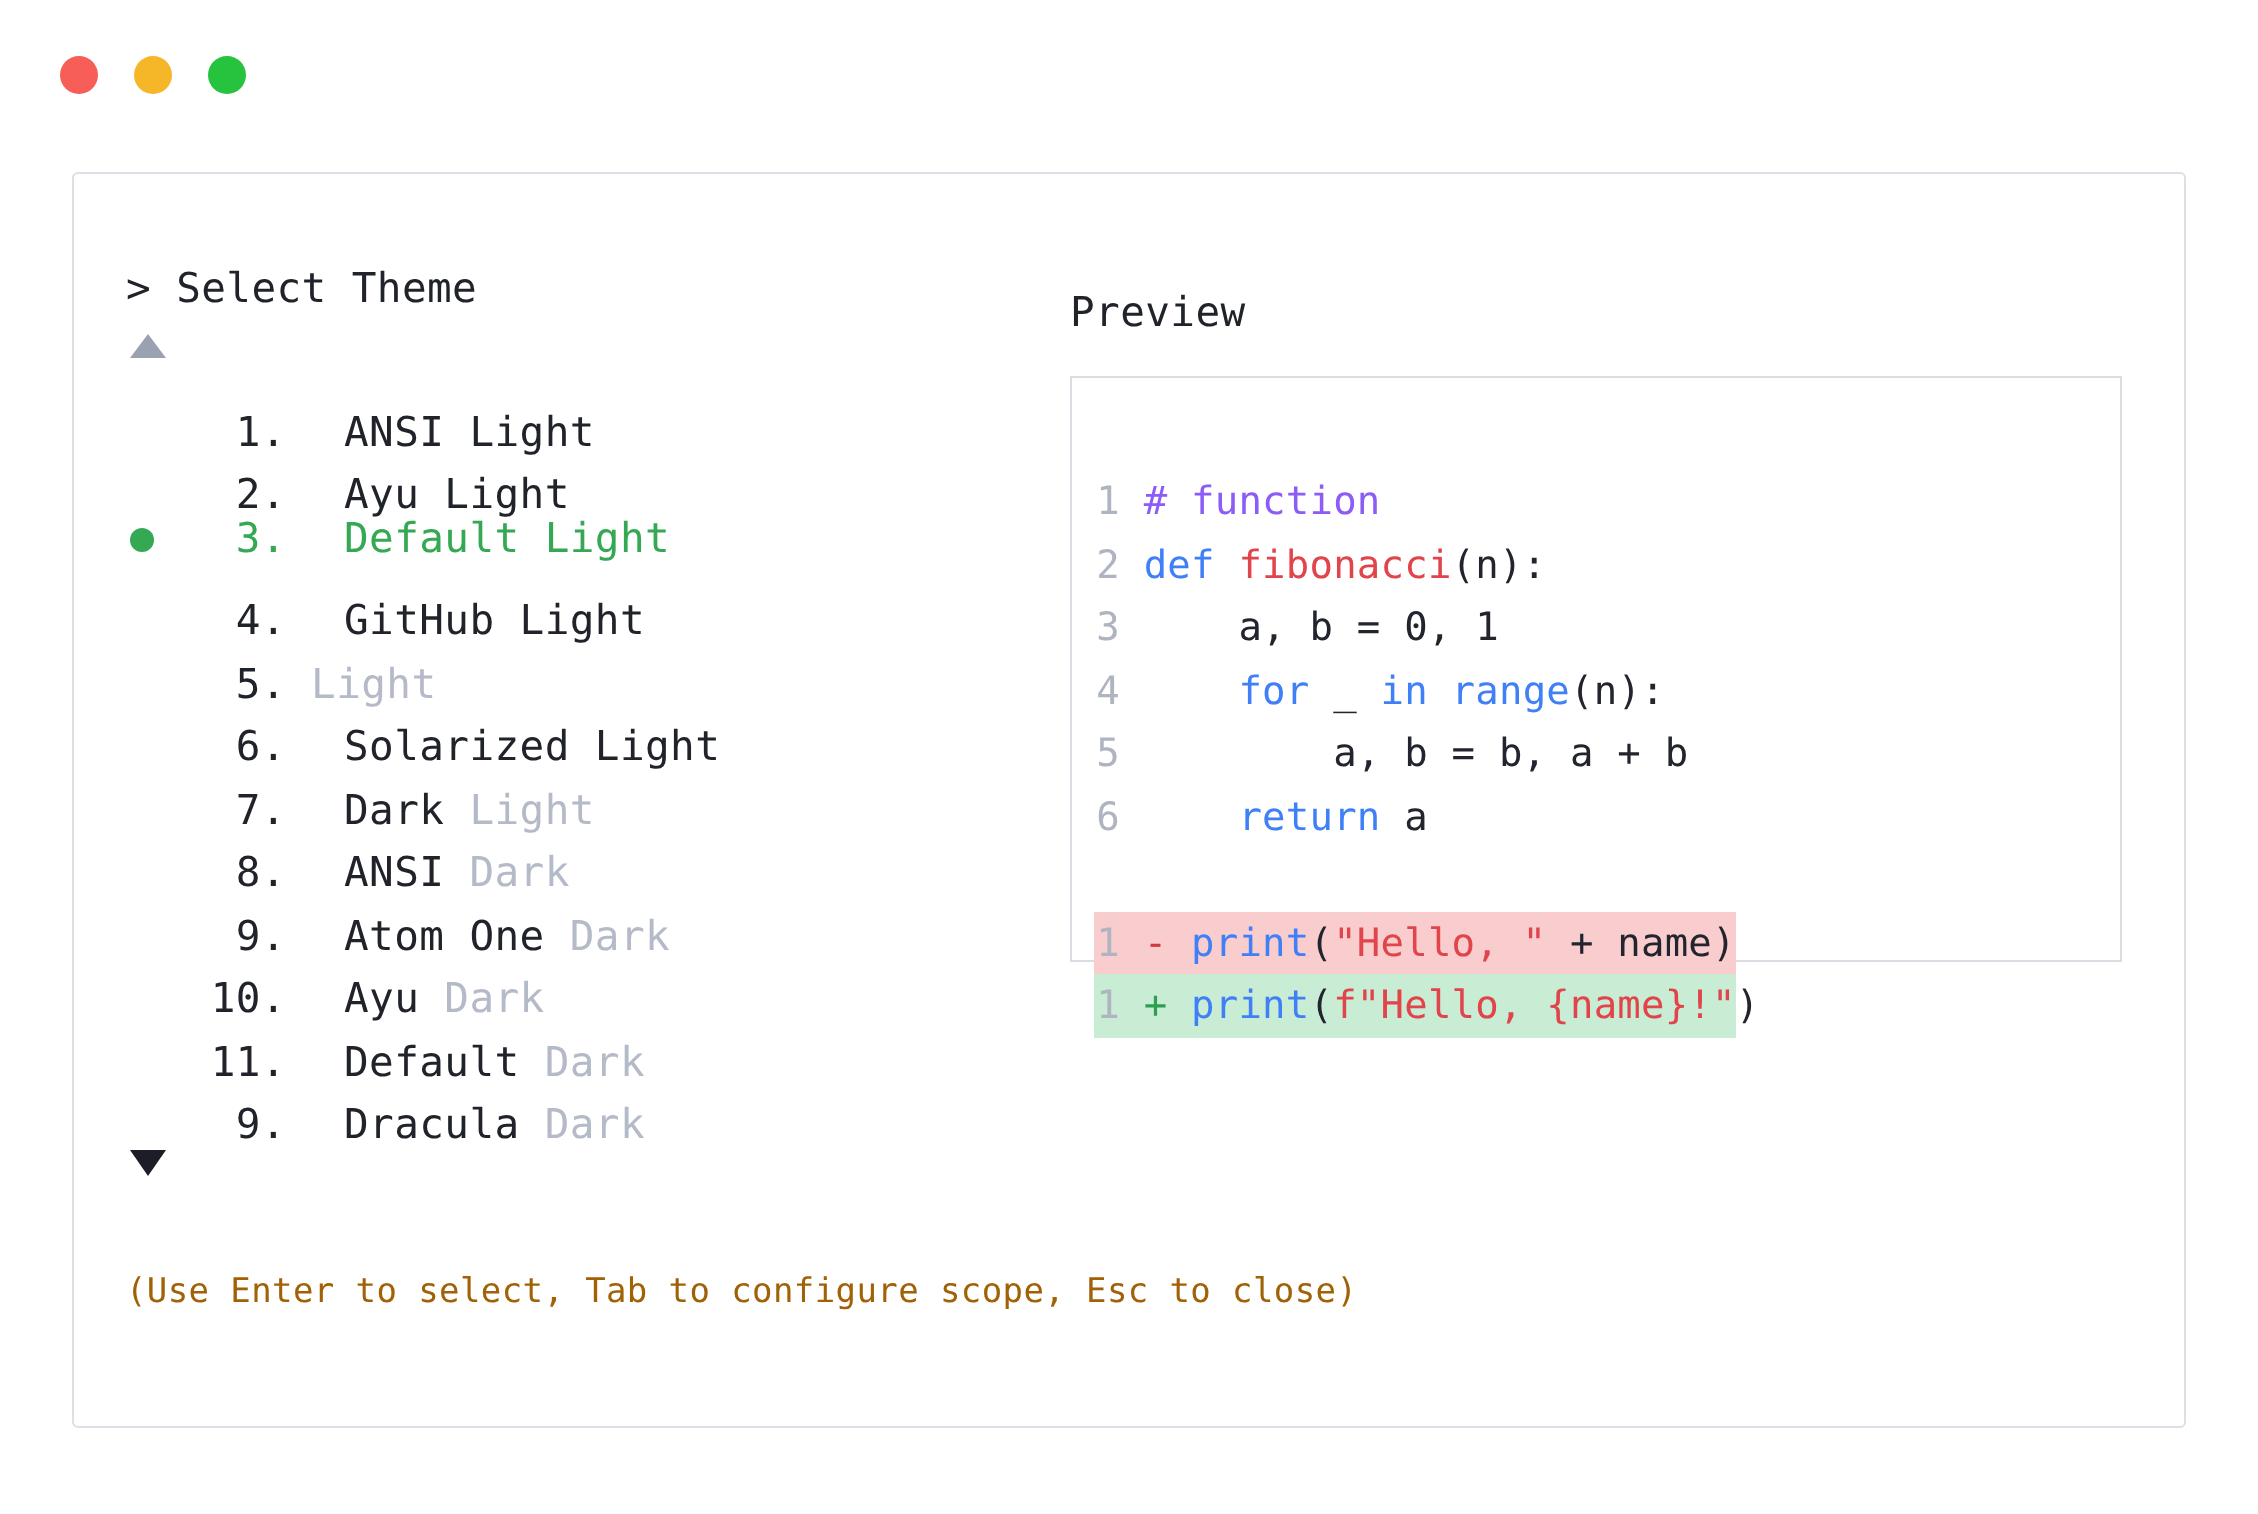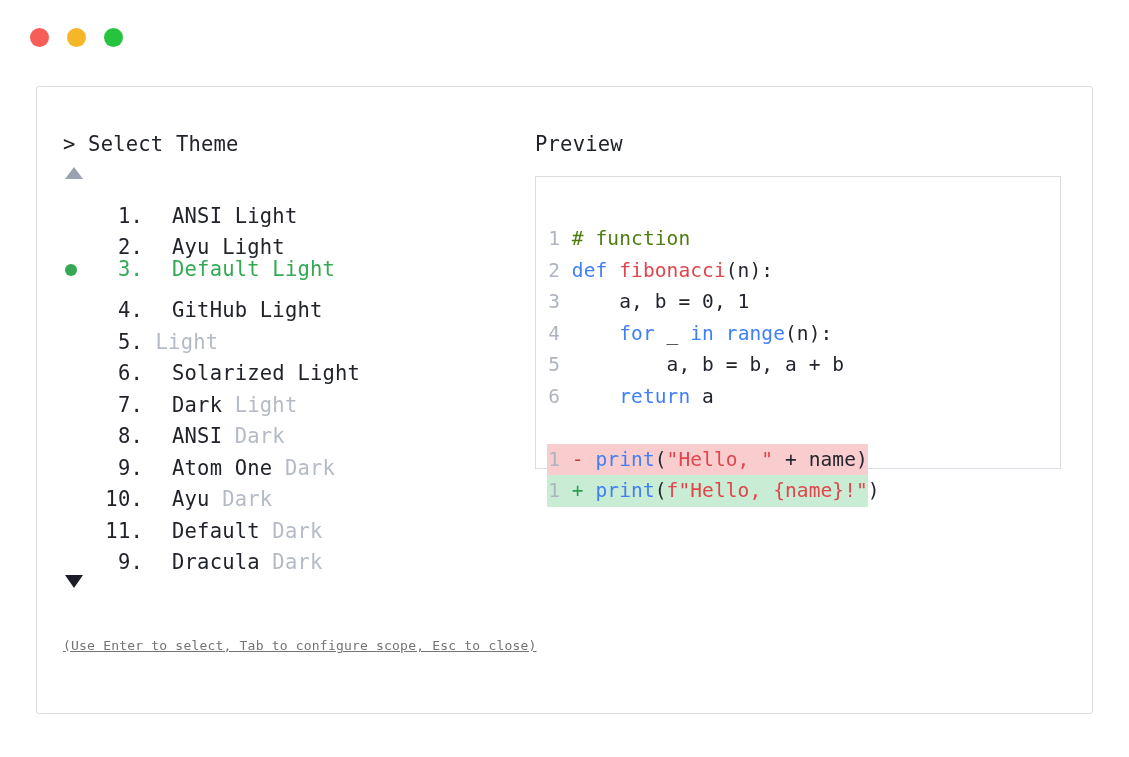--- a/index.html
+++ b/index.html
@@ -135,40 +135,40 @@
   .row-suffix.muted { color: #b4bac7; }
   .theme-row.selected .idx,
   .theme-row.selected .row-name,
   .theme-row.selected .row-suffix { color: #35a853; }
 
   
   .hint {
     position: absolute;
     left: 26px;
     top: 546px;
-    font-size: 13px;
+    font-size: 17px;
     line-height: 26px;
-    color: #737373;
-    white-space: pre;
-    letter-spacing: 0.2px;
-    text-decoration: underline;
+    color: #a16207;
+    white-space: pre;
+    letter-spacing: 0.2px;
   }
 
   
   .right-col {
     position: absolute;
     left: 498px;
     top: 44px;
     width: 530px;
   }
   .preview-label {
     font-size: 20.5px;
     line-height: 26px;
     color: #21232b;
     letter-spacing: 0.2px;
+    margin-top: 12px;
   }
   .preview-box {
     margin-top: 19px;
     width: 526px;
     height: 293px;
     box-sizing: border-box;
     border: 1.8px solid #dadde4;
     background: #ffffff;
     position: relative;
   }
@@ -182,21 +182,21 @@
     letter-spacing: 0.1px;
   }
   .code-line { white-space: pre; height: 31.5px; }
   .ln {
     color: #aeb4c0;
     display: inline-block;
     width: 13px;
     text-align: right;
   }
   .tok-plain   { color: #23252e; }
-  .tok-comment { color: #4d7c0f; }
+  .tok-comment { color: #8b5cf6; }
   .tok-kw      { color: #3f7ff7; }
   .tok-fn      { color: #e2444b; }
   .tok-str     { color: #e2444b; }
   .gap-line { height: 31.5px; }
   .diff-wrap { white-space: pre; height: 31.5px; }
   .diff-seg {
     display: inline-block;
     white-space: pre;
     line-height: 31.5px;
   }

